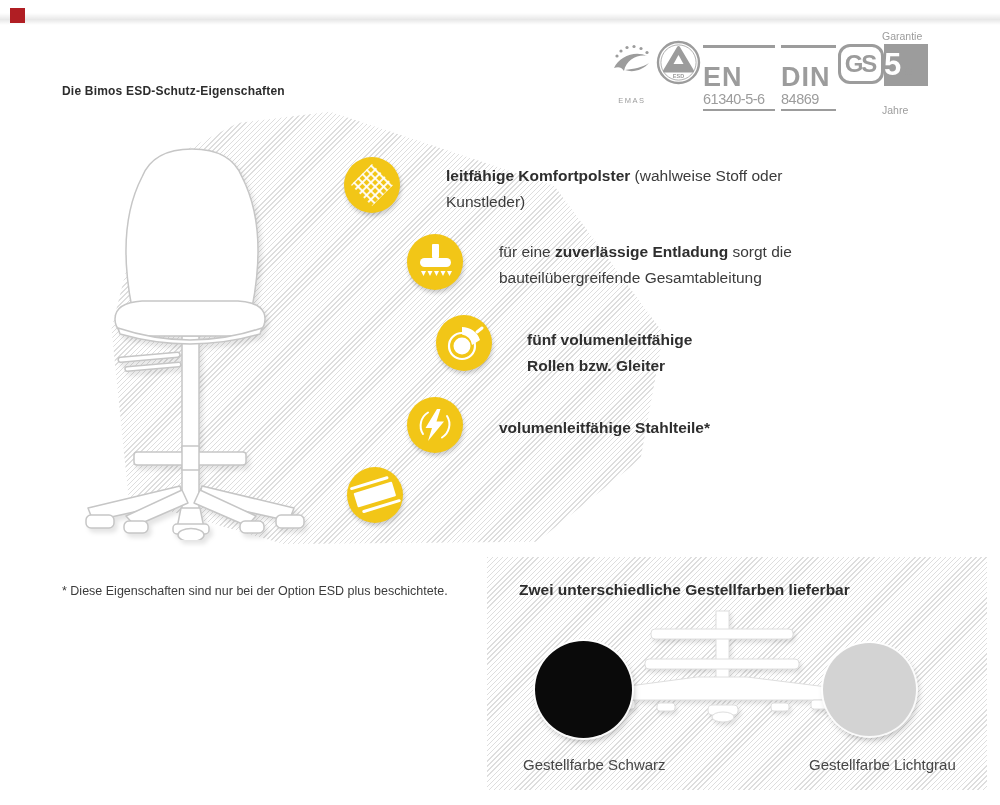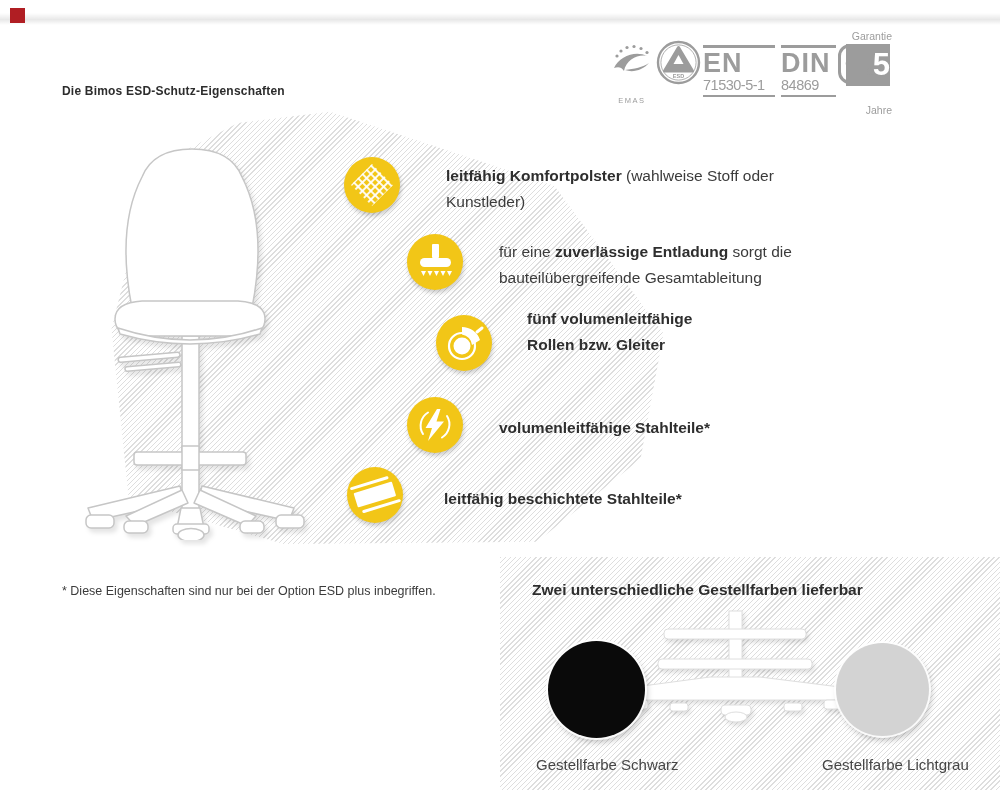--- a/index.html
+++ b/index.html
@@ -19,26 +19,26 @@
 
   
   .badge{color:var(--badge-gray,#9c9c9c);}
   #emas-badge{left:610px;top:43px;width:44px;text-align:center;}
   #emas-badge .lbl{font-size:7.5px;letter-spacing:1.5px;margin-top:19px;color:var(--badge-gray,#9c9c9c);}
   #esd-badge{left:656px;top:40px;}
   .std-badge{top:45px;text-align:left;}
   #en-badge{left:703px;width:72px;}
   #din-badge{left:781px;width:55px;}
   .std-badge .rule{height:2.5px;background:var(--badge-gray,#9c9c9c);}
-  .std-badge .std-name{font-size:27px;line-height:27px;font-weight:bold;letter-spacing:1px;color:var(--badge-gray,#9c9c9c);margin-top:2px;}
+  .std-badge .std-name{font-size:27px;line-height:27px;font-weight:bold;letter-spacing:1px;color:var(--badge-gray,#9c9c9c);margin-top:16px;}
   .std-badge .std-num{font-size:14.5px;line-height:15px;color:var(--badge-gray,#9c9c9c);margin:1px 0 2px 0;letter-spacing:-0.5px;}
   #gs-badge{left:838px;top:44px;width:40px;height:34px;border:3.5px solid var(--badge-gray,#9c9c9c);
             border-radius:12px;display:flex;align-items:center;justify-content:center;}
   #gs-badge span{font-size:24px;font-weight:bold;letter-spacing:-2px;color:var(--badge-gray,#9c9c9c);transform:translateX(-1px);}
-  #warranty-badge{left:844px;top:30px;width:48px;text-align:right;}
+  #warranty-badge{left:882px;top:30px;width:48px;text-align:left;}
   #warranty-badge .cap{font-size:10.5px;color:var(--badge-gray,#9c9c9c);}
   #warranty-badge .square{position:relative;margin:2px auto 0 auto;width:44px;height:42px;background:var(--badge-gray,#9c9c9c);}
   #warranty-badge .five{font-size:31px;font-weight:bold;color:#fff;line-height:42px;}
   #warranty-badge .dot{position:absolute;left:21px;top:24px;width:7px;height:7px;border-radius:50%;background:var(--badge-gray,#9c9c9c);}
   #warranty-badge .cap2{font-size:10.5px;color:var(--badge-gray,#9c9c9c);margin-top:18px;}
 
   
   .hatch{background-image:repeating-linear-gradient(135deg, rgba(145,145,145,0.30) 0px, rgba(145,145,145,0.30) 1px, rgba(0,0,0,0) 1px, rgba(0,0,0,0) 3.6px);}
   #hatch-blob{left:100px;top:105px;width:575px;height:448px;
     clip-path:polygon(40% 1.5%,79% 18%,98% 51%,94% 79%,76% 97.5%,32% 98%,5% 88%,2% 50%,9% 14%,24% 4%);}
@@ -50,28 +50,28 @@
   .icon-circle{width:56px;height:56px;border-radius:50%;background:var(--accent-yellow,#F2C617);
     display:flex;align-items:center;justify-content:center;box-shadow:1px 3px 4px rgba(0,0,0,0.20);}
   #feat-icon-1{left:344px;top:157px;} #feat-icon-2{left:407px;top:234px;}
   #feat-icon-3{left:436px;top:315px;} #feat-icon-4{left:407px;top:397px;}
   #feat-icon-5{left:347px;top:467px;}
 
   .ft{font-size:15.5px;line-height:26px;color:#3b3b3b;}
   .ft b{color:#2e2e2e;}
   #feat-text-1{left:446px;top:163px;width:348px;}
   #feat-text-2{left:499px;top:239px;width:332px;}
-  #feat-text-3{left:527px;top:306px;width:212px;}
+  #feat-text-3{left:527px;top:327px;width:212px;}
   #feat-text-4{left:499px;top:415px;white-space:nowrap;}
   #feat-text-5{left:444px;top:486px;white-space:nowrap;}
 
   #footnote{left:62px;top:584px;font-size:12.5px;color:#3b3b3b;}
 
   
-  #frame-panel{left:500px;top:557px;width:500px;height:233px;}
+  #frame-panel{left:487px;top:557px;width:500px;height:233px;}
   #panel-title{left:32px;top:24px;font-size:15.5px;font-weight:bold;color:#2d2d2d;}
   #base-illustration{left:118px;top:52px;filter:drop-shadow(2px 3px 2px rgba(0,0,0,0.12));}
   .swatch{border-radius:50%;box-shadow:0 0 0 2px rgba(255,255,255,0.9), 2px 4px 6px rgba(0,0,0,0.25);}
   #swatch-black{left:48px;top:84px;width:97px;height:97px;background:var(--panel-black,#0a0a0a);}
   #swatch-lightgray{left:336px;top:86px;width:93px;height:93px;background:var(--panel-lightgray,#d3d3d3);}
   .swatch-label{top:199px;font-size:15px;color:#454545;}
   #swatch-label-1{left:36px;} #swatch-label-2{left:322px;}
 </style>
 </head>
 <body>
@@ -105,21 +105,21 @@
       <circle cx="22.5" cy="22.5" r="17.6" fill="none" stroke="#9c9c9c" stroke-width="0.8"></circle>
       <path d="M22.5,7.5 L36.5,31 L8.5,31 Z" fill="#9c9c9c" stroke="#9c9c9c" stroke-width="3" stroke-linejoin="round"></path>
       <path d="M22.5,15 l5,9 h-10 z" fill="#fff"></path>
       <text x="22.5" y="38" font-size="5.5" fill="#9c9c9c" text-anchor="middle" font-weight="bold">ESD</text>
     </svg>
   </div>
 
   <div class="abs std-badge" id="en-badge">
     <div class="rule"></div>
     <div class="std-name">EN</div>
-    <div class="std-num">71530-5-1</div>
+    <div class="std-num">61340-5-6</div>
     <div class="rule"></div>
   </div>
 
   <div class="abs std-badge" id="din-badge">
     <div class="rule"></div>
     <div class="std-name">DIN</div>
     <div class="std-num">84869</div>
     <div class="rule"></div>
   </div>
 
@@ -222,27 +222,26 @@
   <div class="abs icon-circle" id="feat-icon-5">
     <svg width="56" height="56" viewBox="0 0 56 56">
       <g transform="rotate(-17 28 28)" fill="#fff">
         <rect x="8" y="20" width="40" height="15" rx="1"></rect>
         <rect x="6" y="13.5" width="40" height="3" rx="1.5"></rect>
         <rect x="11" y="39" width="40" height="3" rx="1.5"></rect>
       </g>
     </svg>
   </div>
 
-  <div class="abs ft" id="feat-text-1"><span></span><b>leitfähig Komfortpolster</b><span> (wahlweise Stoff oder Kunstleder)</span></div>
+  <div class="abs ft" id="feat-text-1"><span></span><b>leitfähige Komfortpolster</b><span> (wahlweise Stoff oder Kunstleder)</span></div>
   <div class="abs ft" id="feat-text-2"><span>für eine </span><b>zuverlässige Entladung</b><span> sorgt die bauteilübergreifende Gesamtableitung</span></div>
   <div class="abs ft" id="feat-text-3"><span></span><b>fünf volumenleitfähige Rollen bzw. Gleiter</b><span></span></div>
   <div class="abs ft" id="feat-text-4"><span></span><b>volumenleitfähige Stahlteile*</b><span></span></div>
-  <div class="abs ft" id="feat-text-5"><span></span><b>leitfähig beschichtete Stahlteile*</b><span></span></div>
-
-  <div class="abs" id="footnote">* Diese Eigenschaften sind nur bei der Option ESD plus inbegriffen.</div>
+
+  <div class="abs" id="footnote">* Diese Eigenschaften sind nur bei der Option ESD plus beschichtete.</div>
 
   <div class="abs hatch" id="frame-panel">
     <div class="abs" id="panel-title">Zwei unterschiedliche Gestellfarben lieferbar</div>
 
     <svg class="abs" id="base-illustration" width="240" height="120" viewBox="0 0 240 120">
       <g fill="#ffffff" stroke="#dedede" stroke-width="1">
         <rect x="111" y="2" width="13" height="84"></rect>
         <rect x="46" y="20" width="142" height="10" rx="4"></rect>
         <rect x="40" y="50" width="154" height="10" rx="4"></rect>
         <path d="M2,80 L92,68 L142,68 L238,80 L238,91 L2,91 Z"></path>

